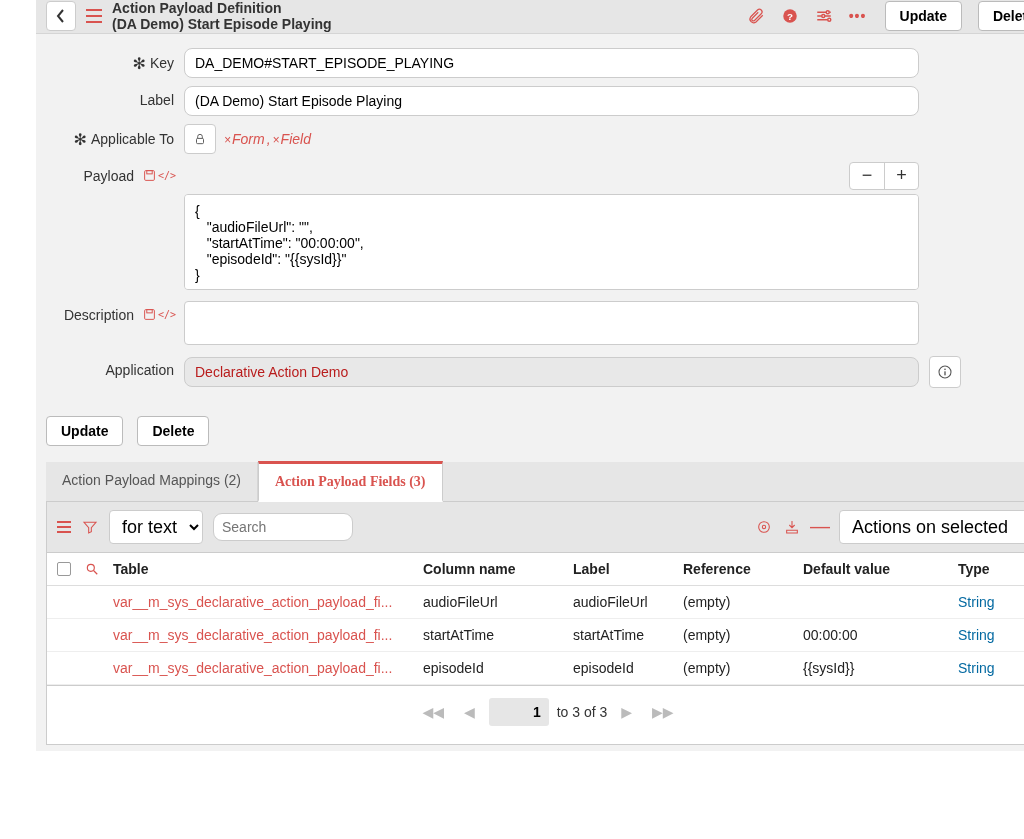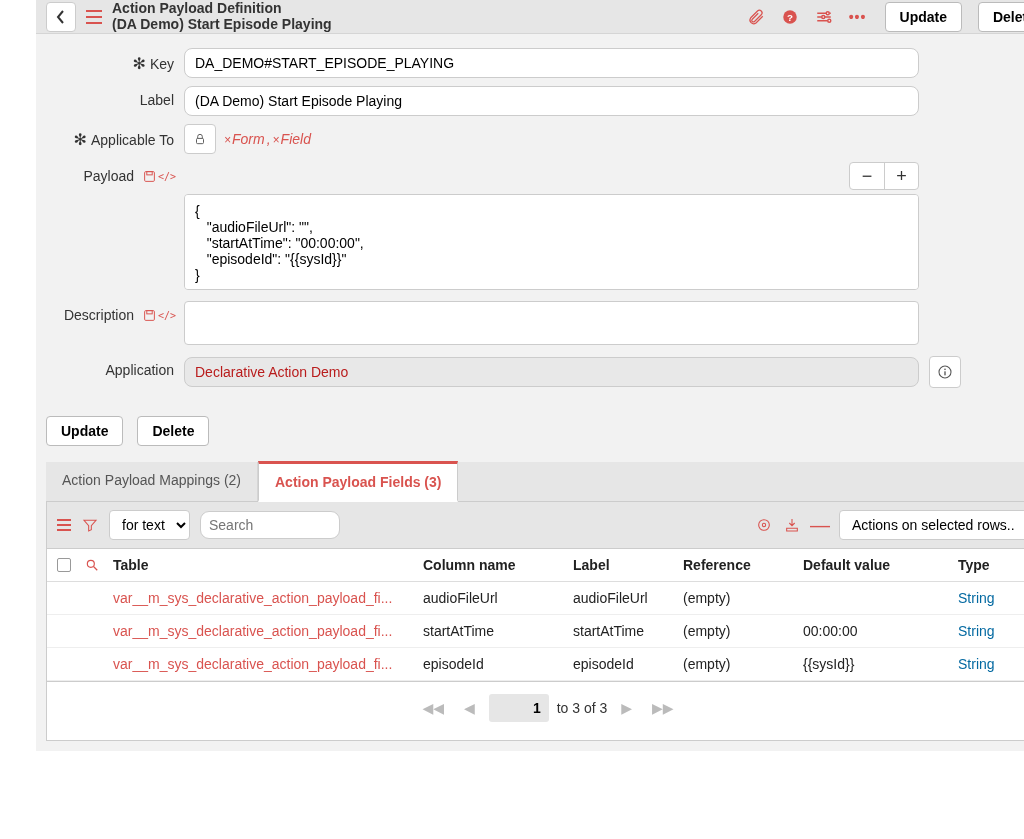--- a/index.html
+++ b/index.html
@@ -40,24 +40,24 @@
   .pm-btn { width:34px; height:26px; display:flex; align-items:center; justify-content:center; cursor:pointer; font-size:18px; color:#333; }
   .pm-btn + .pm-btn { border-left:1px solid #ccc; }
   .info-btn { width:32px; height:32px; border:1px solid #ccc; border-radius:4px; background:#fff; display:flex; align-items:center; justify-content:center; margin-left:10px; cursor:pointer; }
 
   
   .lower { background:#f2f2f2; padding:10px; }
   .btn-row { display:flex; gap:8px; margin-bottom:16px; }
 
   .tabs { display:flex; border-bottom:1px solid #ccc; background:#e6e6e6; border-radius:4px 4px 0 0; }
   .tab { padding:10px 16px; font-size:14px; color:#555; cursor:pointer; border-right:1px solid #d5d5d5; background:#e6e6e6; }
-  .tab.active { background:#fff; color:#d9534f; font-weight:600; border-top:3px solid #d9534f; margin-top:-1px; border-right:1px solid #ccc; border-left:1px solid #ccc; border-bottom:2px solid #fff; margin-bottom:-1px; }
+  .tab.active { background:#fff; color:#d9534f; font-weight:600; border-top:3px solid #d9534f; margin-top:-1px; border-right:1px solid #ccc; border-left:1px solid #ccc; border-bottom:2px solid #fff; margin-bottom:-1px;font-family:Liberation Serif, serif; }
 
   .grid-toolbar { background:#e6e6e6; border:1px solid #ccc; border-top:none; padding:8px 10px; display:flex; align-items:center; gap:10px; }
-  .sel { background:#fff; border:1px solid #ccc; border-radius:4px; padding:5px 8px; font-size:14px; cursor:pointer; }
+  .sel { background:#fff; border:1px solid #ccc; border-radius:4px; padding:5px 8px; font-size:18px; cursor:pointer; }
   .search-box { background:#fff; border:1px solid #ccc; border-radius:9px; padding:5px 8px; font-size:14px; width:140px; outline:none; }
   .tb-spacer { flex:1; }
   .tb-ico { width:18px; height:18px; color:#d9534f; display:flex; align-items:center; justify-content:center; cursor:pointer; }
   .actions-sel { width:200px; }
 
   .model-bar { background:#ececec; border-left:1px solid #ccc; border-right:1px solid #ccc; padding:6px 10px; font-size:14px; color:#444; }
 
   .grid { background:#fff; border:1px solid #ccc; border-top:none; }
   .ghead, .grow { display:flex; align-items:center; padding:8px 10px; }
   .ghead { font-weight:700; border-bottom:1px solid #ddd; }

